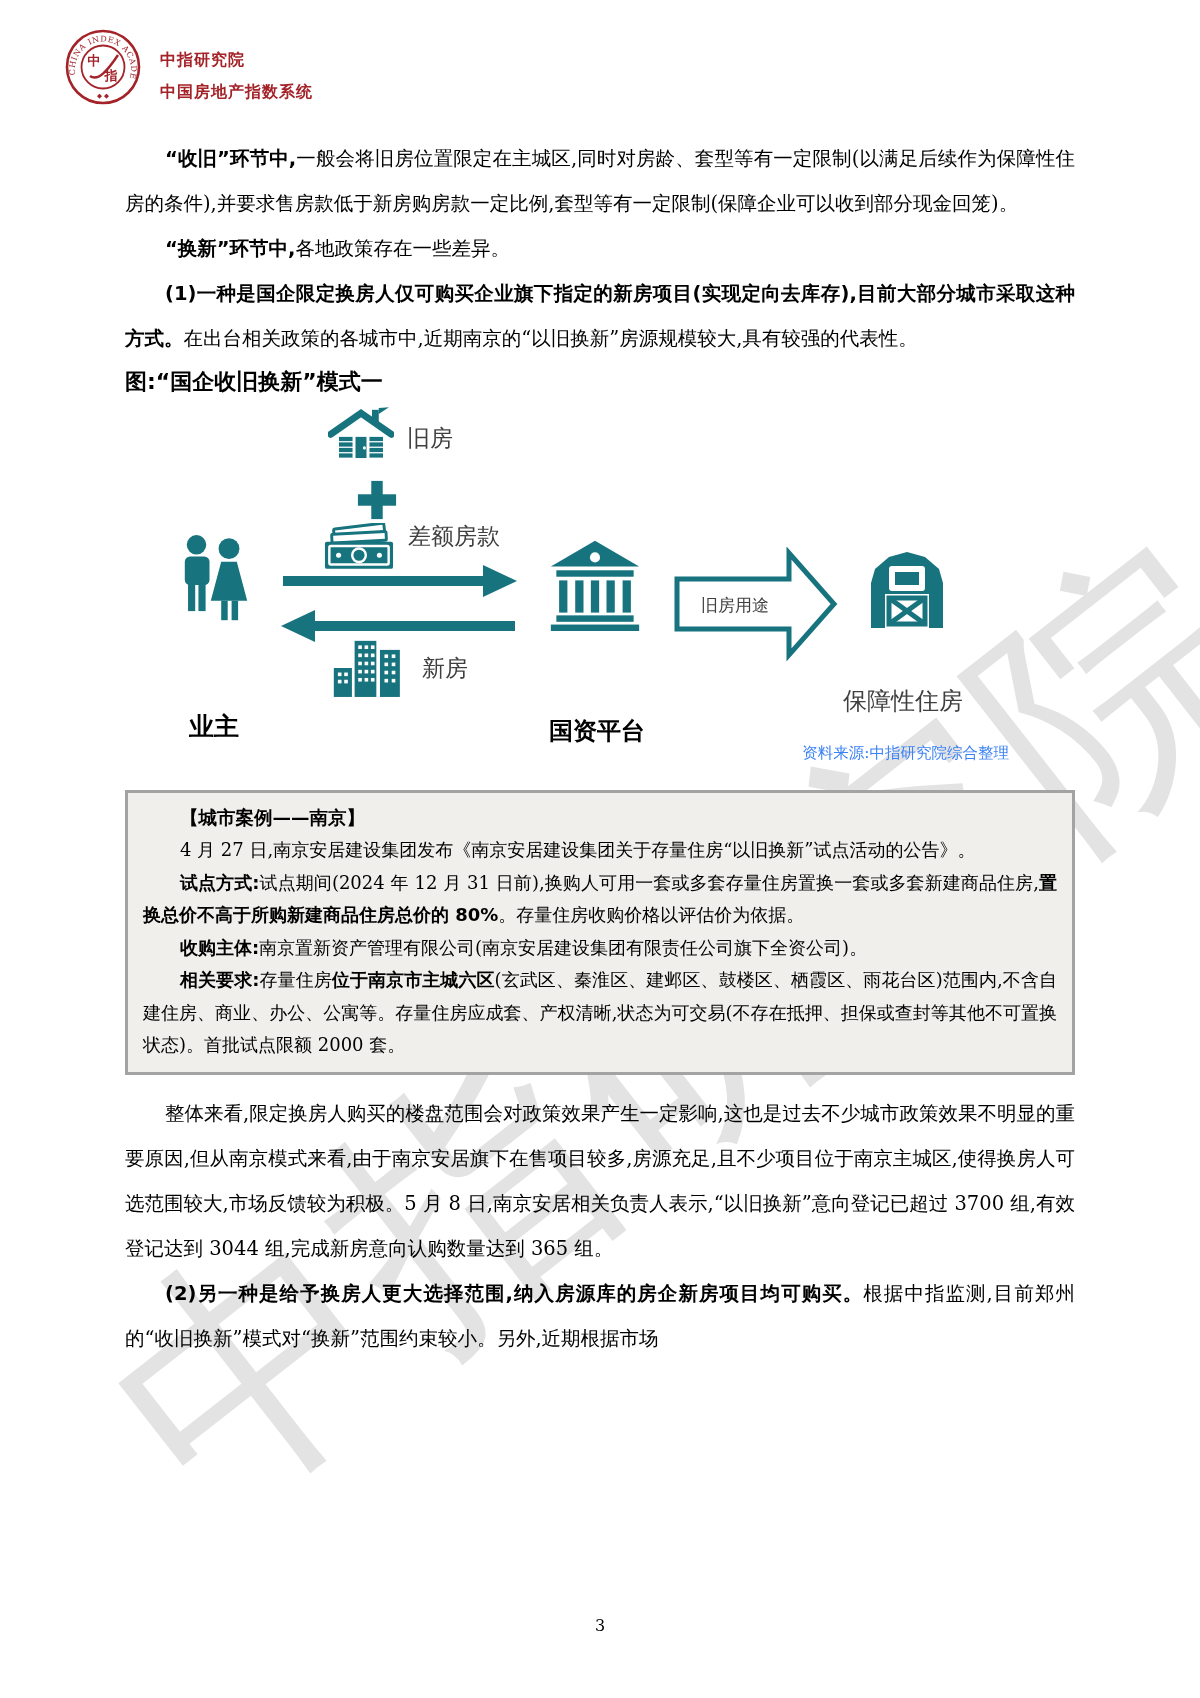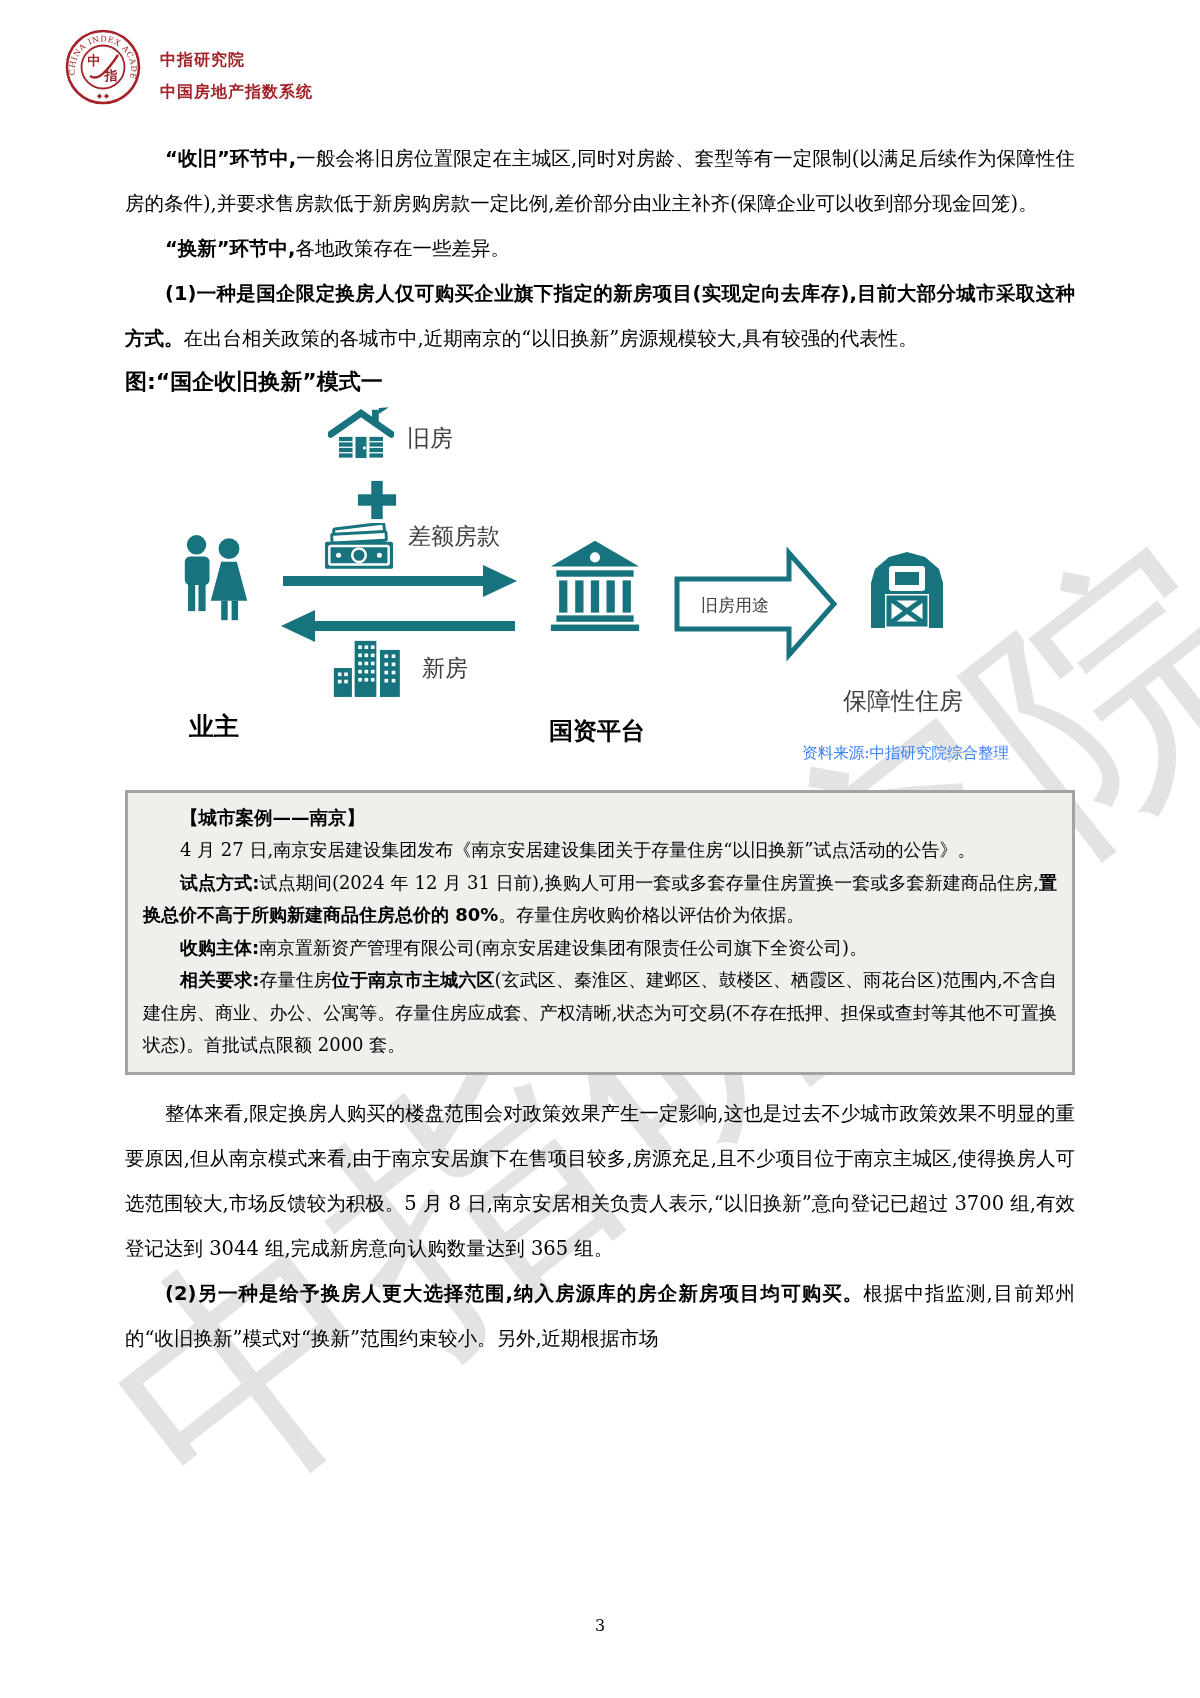--- a/index.html
+++ b/index.html
@@ -66,21 +66,21 @@
       </svg>
     </span>
     <div class="hdr-text">
       <div class="hdr-line1">中指研究院</div>
       <div class="hdr-line2">中国房地产指数系统</div>
     </div>
   </div>
 
   <div class="content">
 
-    <p class="para"><span class="b">“收旧”环节中,</span><span>一般会将旧房位置限定在主城区,同时对房龄、套型等有一定限制(以满足后续作为保障性住房的条件),并要求售房款低于新房购房款一定比例,差价部分由业主补齐(保障企业可以收到部分现金回笼)。</span></p>
+    <p class="para"><span class="b">“收旧”环节中,</span><span>一般会将旧房位置限定在主城区,同时对房龄、套型等有一定限制(以满足后续作为保障性住房的条件),并要求售房款低于新房购房款一定比例,套型等有一定限制(保障企业可以收到部分现金回笼)。</span></p>
 
     <p class="para"><span class="b">“换新”环节中,</span><span>各地政策存在一些差异。</span></p>
 
     <p class="para"><span class="b">(1)一种是国企限定换房人仅可购买企业旗下指定的新房项目(实现定向去库存),目前大部分城市采取这种方式。</span><span>在出台相关政策的各城市中,近期南京的“以旧换新”房源规模较大,具有较强的代表性。</span></p>
 
     <div class="fig-title">图:“国企收旧换新”模式一</div>
 
     <div class="diagram">
 
       <span class="dg" style="left:203px;top:6px;">

